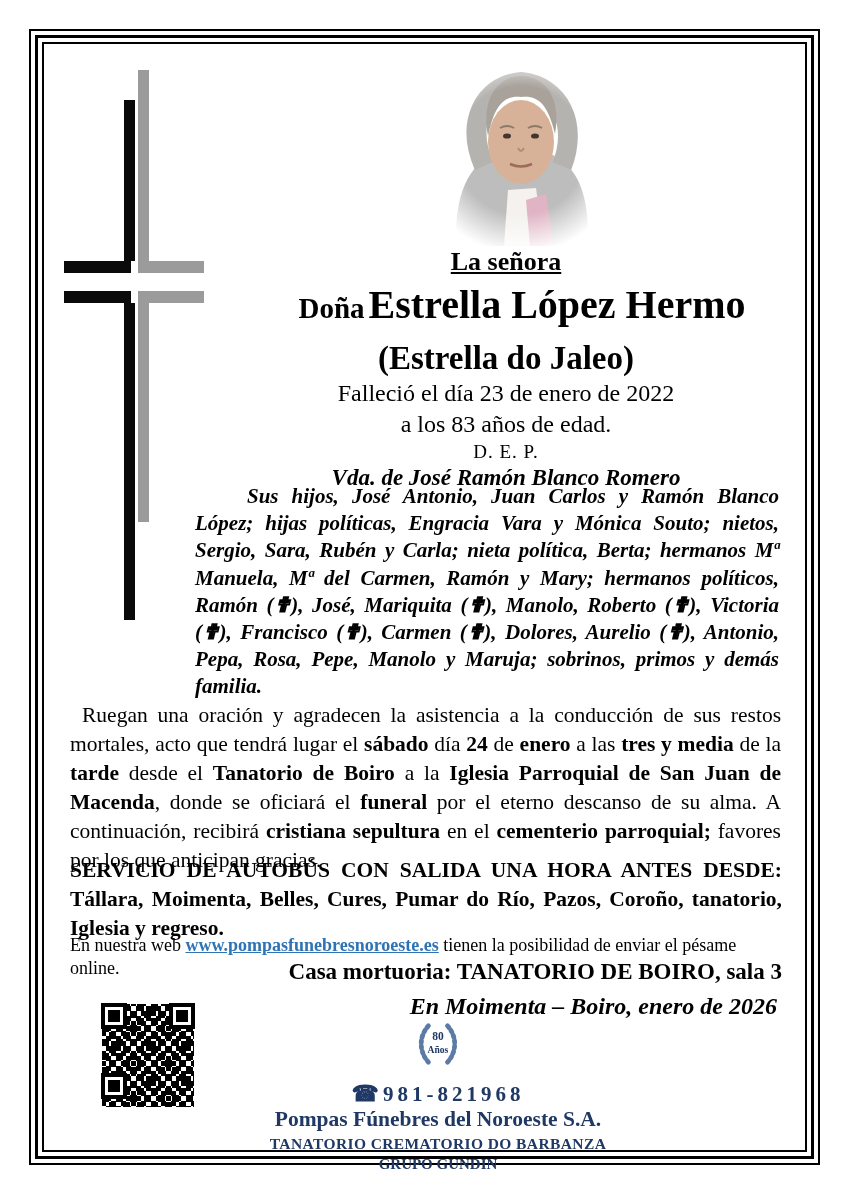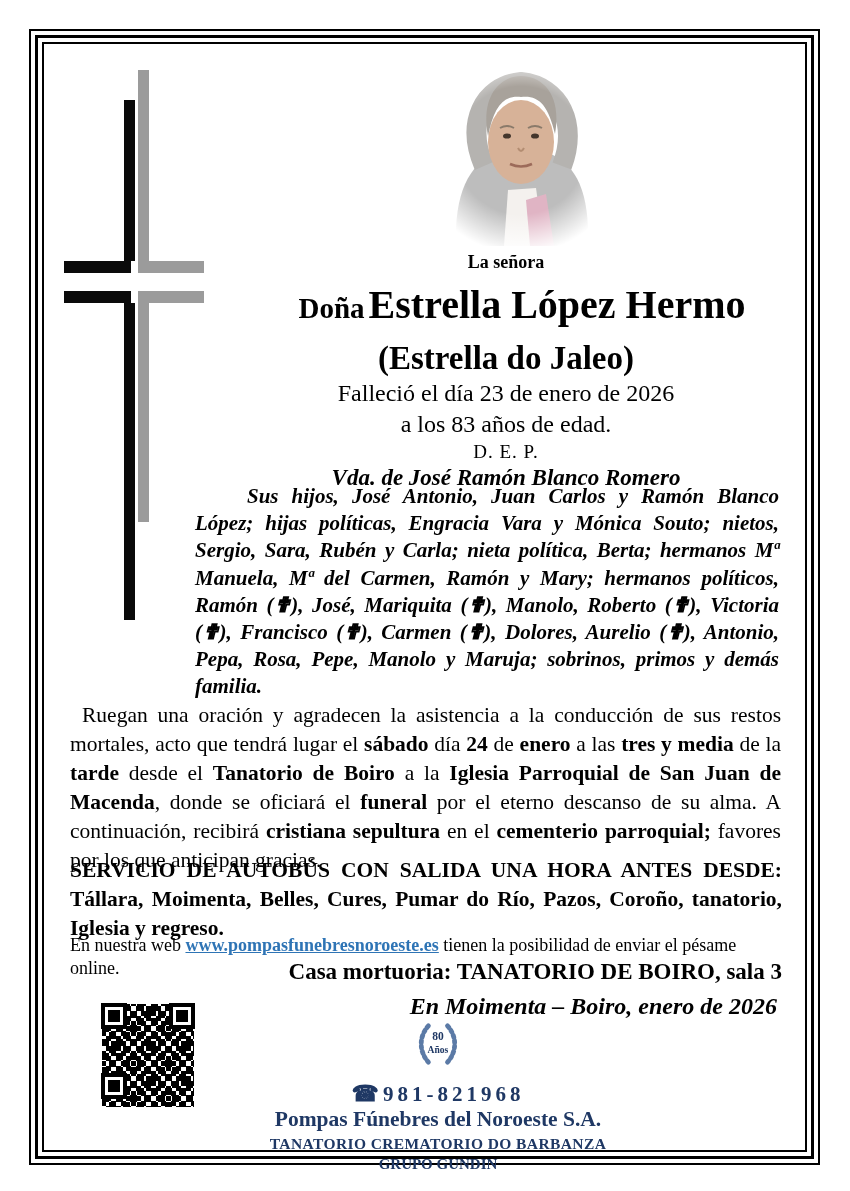--- a/index.html
+++ b/index.html
@@ -22,21 +22,21 @@
   .bv2{left:124px;top:303px;width:11px;height:317px;}
   .bh1{left:64px;top:261px;width:67px;height:12px;}
   .gh1{left:138px;top:261px;width:66px;height:12px;}
   .bh2{left:64px;top:291px;width:67px;height:12px;}
   .gh2{left:138px;top:291px;width:66px;height:12px;}
   
   .portrait{position:absolute;left:428px;top:62px;width:186px;height:184px;}
   .portrait svg{display:block;width:100%;height:100%;}
   
   .header{position:absolute;left:200px;top:246px;width:612px;text-align:center;}
-  .salutation{font-size:18px;font-weight:bold;line-height:32px;}
+  .salutation{font-size:26px;font-weight:bold;line-height:32px;text-decoration:underline;}
   .nameline{line-height:50px;margin-top:2px;white-space:nowrap;}
   .honorific{font-size:29px;font-weight:bold;margin-left:32px;}
   .name{font-size:40px;font-weight:bold;}
   .alias{font-size:33px;font-weight:bold;line-height:40px;}
   .death{font-size:24px;line-height:31px;}
   .rip{font-size:19px;font-weight:normal;line-height:23px;letter-spacing:1px;}
   .widow{font-size:23px;font-weight:bold;font-style:italic;line-height:27px;margin-top:1px;}
   
   .family{
     position:absolute;left:195px;top:483px;width:584px;
@@ -124,21 +124,21 @@
     </svg>
   </div>
 
   <div class="header">
     <div class="salutation">La señora</div>
     <div class="nameline">
       <span class="honorific">Doña</span>
       <span class="name">Estrella López Hermo</span>
     </div>
     <div class="alias">(Estrella do Jaleo)</div>
-    <div class="death">Falleció el día 23 de enero de 2026</div>
+    <div class="death">Falleció el día 23 de enero de 2022</div>
     <div class="death">a los 83 años de edad.</div>
     <div class="rip">D. E. P.</div>
     <div class="widow">Vda. de José Ramón Blanco Romero</div>
   </div>
 
   <div class="family">Sus hijos, José Antonio, Juan Carlos y Ramón Blanco López; hijas políticas, Engracia Vara y Mónica Souto; nietos, Sergio, Sara, Rubén y Carla; nieta política, Berta; hermanos Mª Manuela, Mª del Carmen, Ramón y Mary; hermanos políticos, Ramón (✟), José, Mariquita (✟), Manolo, Roberto (✟), Victoria (✟), Francisco (✟), Carmen (✟), Dolores, Aurelio (✟), Antonio, Pepa, Rosa, Pepe, Manolo y Maruja; sobrinos, primos y demás familia.</div>
 
   <p class="announce"><span>Ruegan una oración y agradecen la asistencia a la conducción de sus restos mortales, acto que tendrá lugar el </span><span class="seg-b">sábado</span><span> día </span><span class="seg-b">24</span><span> de </span><span class="seg-b">enero</span><span> a las </span><span class="seg-b">tres y media</span><span> de la </span><span class="seg-b">tarde</span><span> desde el </span><span class="seg-b">Tanatorio de Boiro</span><span> a la </span><span class="seg-b">Iglesia Parroquial de San Juan de Macenda</span><span>, donde se oficiará el </span><span class="seg-b">funeral</span><span> por el eterno descanso de su alma. A continuación, recibirá </span><span class="seg-b">cristiana sepultura</span><span> en el </span><span class="seg-b">cementerio parroquial;</span><span> favores por los que anticipan gracias.</span></p>
 
   <div class="bus">SERVICIO DE AUTOBÚS CON SALIDA UNA HORA ANTES DESDE: Tállara, Moimenta, Belles, Cures, Pumar do Río, Pazos, Coroño, tanatorio, Iglesia y regreso.</div>

